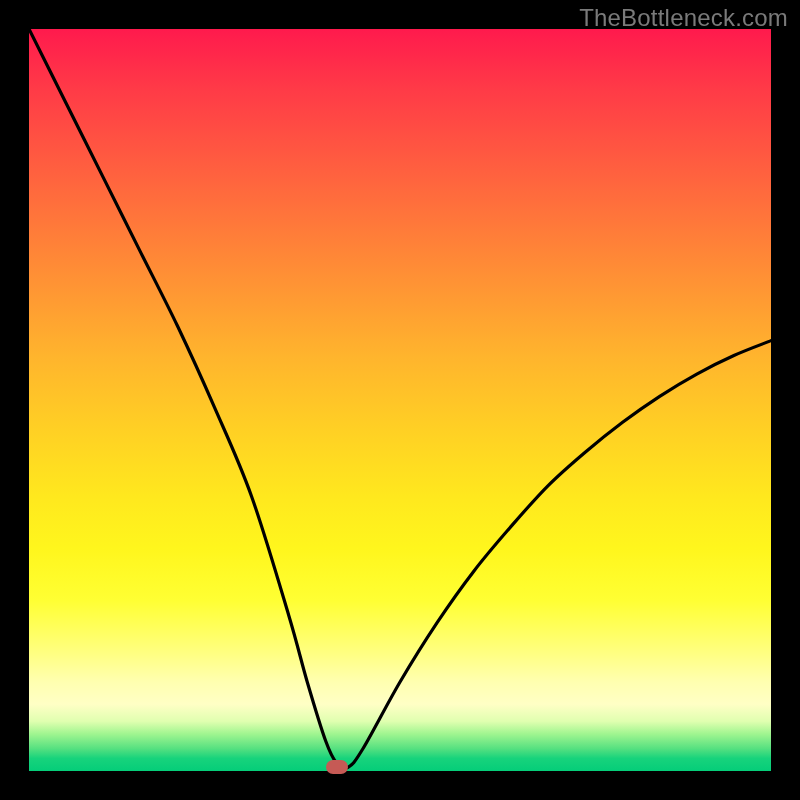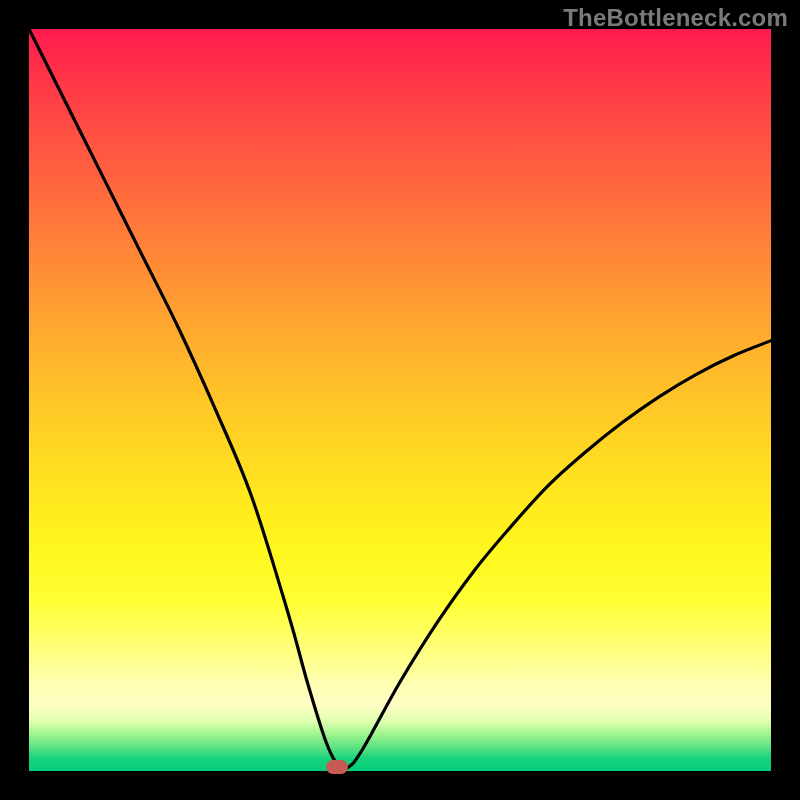--- a/index.html
+++ b/index.html
@@ -36,21 +36,21 @@
       #17d37c 98.3%,
       #05cd79 100%
     );
   }
   .watermark {
     position: absolute;
     top: 4px;
     right: 12px;
     color: #7a7a7a;
     font-size: 24px;
-    font-weight: 700;
+    font-weight: 400;
     letter-spacing: 0.2px;
     user-select: none;
   }
   svg.curve {
     position: absolute;
     left: 0;
     top: 0;
     width: 742px;
     height: 742px;
   }

